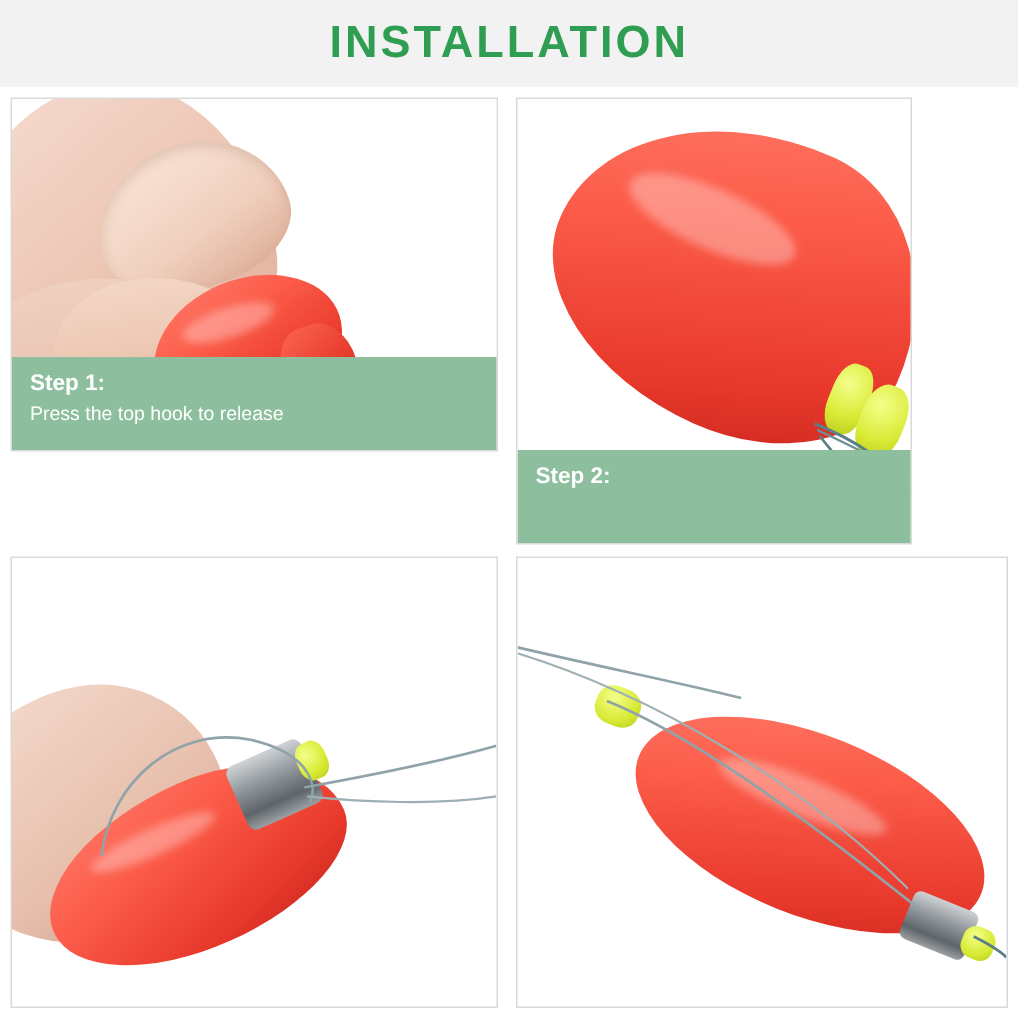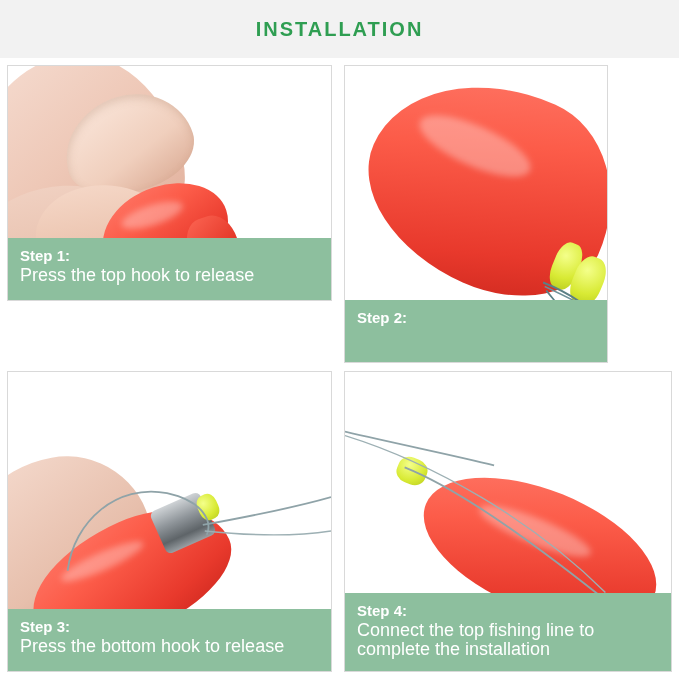--- a/index.html
+++ b/index.html
@@ -27,21 +27,21 @@
     left: 0;
     top: 0;
     width: 679px;
     height: 58px;
     background: #f2f2f2;
     display: flex;
     align-items: center;
     justify-content: center;
   }
   .header-title {
-    font-size: 20px;
+    font-size: 30px;
     font-weight: bold;
     letter-spacing: 2px;
     color: #2f9e52;
     font-family: "Liberation Sans", sans-serif;
   }
 
   
   .grid {
     position: absolute;
     left: 0;
@@ -81,21 +81,21 @@
   .caption.c2 { width: 328px; height: 62px; }
   .caption.c3 { width: 325px; height: 62px; }
   .caption.c4 { width: 328px; height: 78px; }
   .step-label {
     font-size: 15px;
     font-weight: bold;
     line-height: 20px;
     color: #ffffff;
   }
   .step-text {
-    font-size: 18px;
+    font-size: 13px;
     line-height: 19px;
     color: #ffffff;
   }
 
   
 
   
   .bobber {
     position: absolute;
     background: linear-gradient(160deg, #ff7a6a 0%, #fc5c49 35%, #e8392c 75%, #c9251c 100%);
@@ -291,40 +291,32 @@
           <div class="gloss" style="left:40px;top:20px;width:90px;height:18px;"></div>
         </div>
         <div class="metal p3-metal"></div>
         <div class="yellow-stop p3-yellow"></div>
         <svg class="lines" viewBox="0 0 325 301" preserveAspectRatio="none">
           <path d="M60 200 C 66 150, 110 112, 160 122 C 196 130, 206 150, 200 164" stroke="#8fa3a8" stroke-width="1.8" fill="none"></path>
           <path d="M196 154 C 240 146, 290 136, 325 126" stroke="#8fa3a8" stroke-width="1.8" fill="none"></path>
           <path d="M198 160 C 236 164, 286 166, 325 160" stroke="#9db0b4" stroke-width="1.5" fill="none"></path>
         </svg>
       </div>
-      <div class="caption c3">
-        <div class="step-label">Step 3:</div>
-        <div class="step-text">Press the bottom hook to release</div>
-      </div>
     </div>
 
     <div class="panel p4">
       <div class="photo">
         <div class="bobber p4-bobber"></div>
         <div class="gloss p4-gloss"></div>
         <div class="yellow-stop p4-yellow-top"></div>
         <div class="metal p4-metal"></div>
         <div class="yellow-stop p4-yellow-bottom"></div>
         <svg class="lines" viewBox="0 0 328 301" preserveAspectRatio="none">
           <path d="M0 60 C 60 74, 110 84, 150 94" stroke="#8fa3a8" stroke-width="1.8" fill="none"></path>
           <path d="M60 96 C 120 120, 200 180, 270 236" stroke="#8fa3a8" stroke-width="1.8" fill="none"></path>
           <path d="M306 254 C 318 260, 324 264, 328 268" stroke="#5b7f86" stroke-width="2" fill="none"></path>
           <path d="M0 64 C 90 92, 190 150, 262 222" stroke="#9db0b4" stroke-width="1.4" fill="none"></path>
         </svg>
       </div>
-      <div class="caption c4">
-        <div class="step-label">Step 4:</div>
-        <div class="step-text">Connect the top fishing line to complete the installation</div>
-      </div>
     </div>
 
   </div>
 </div>
 
 </body></html>

